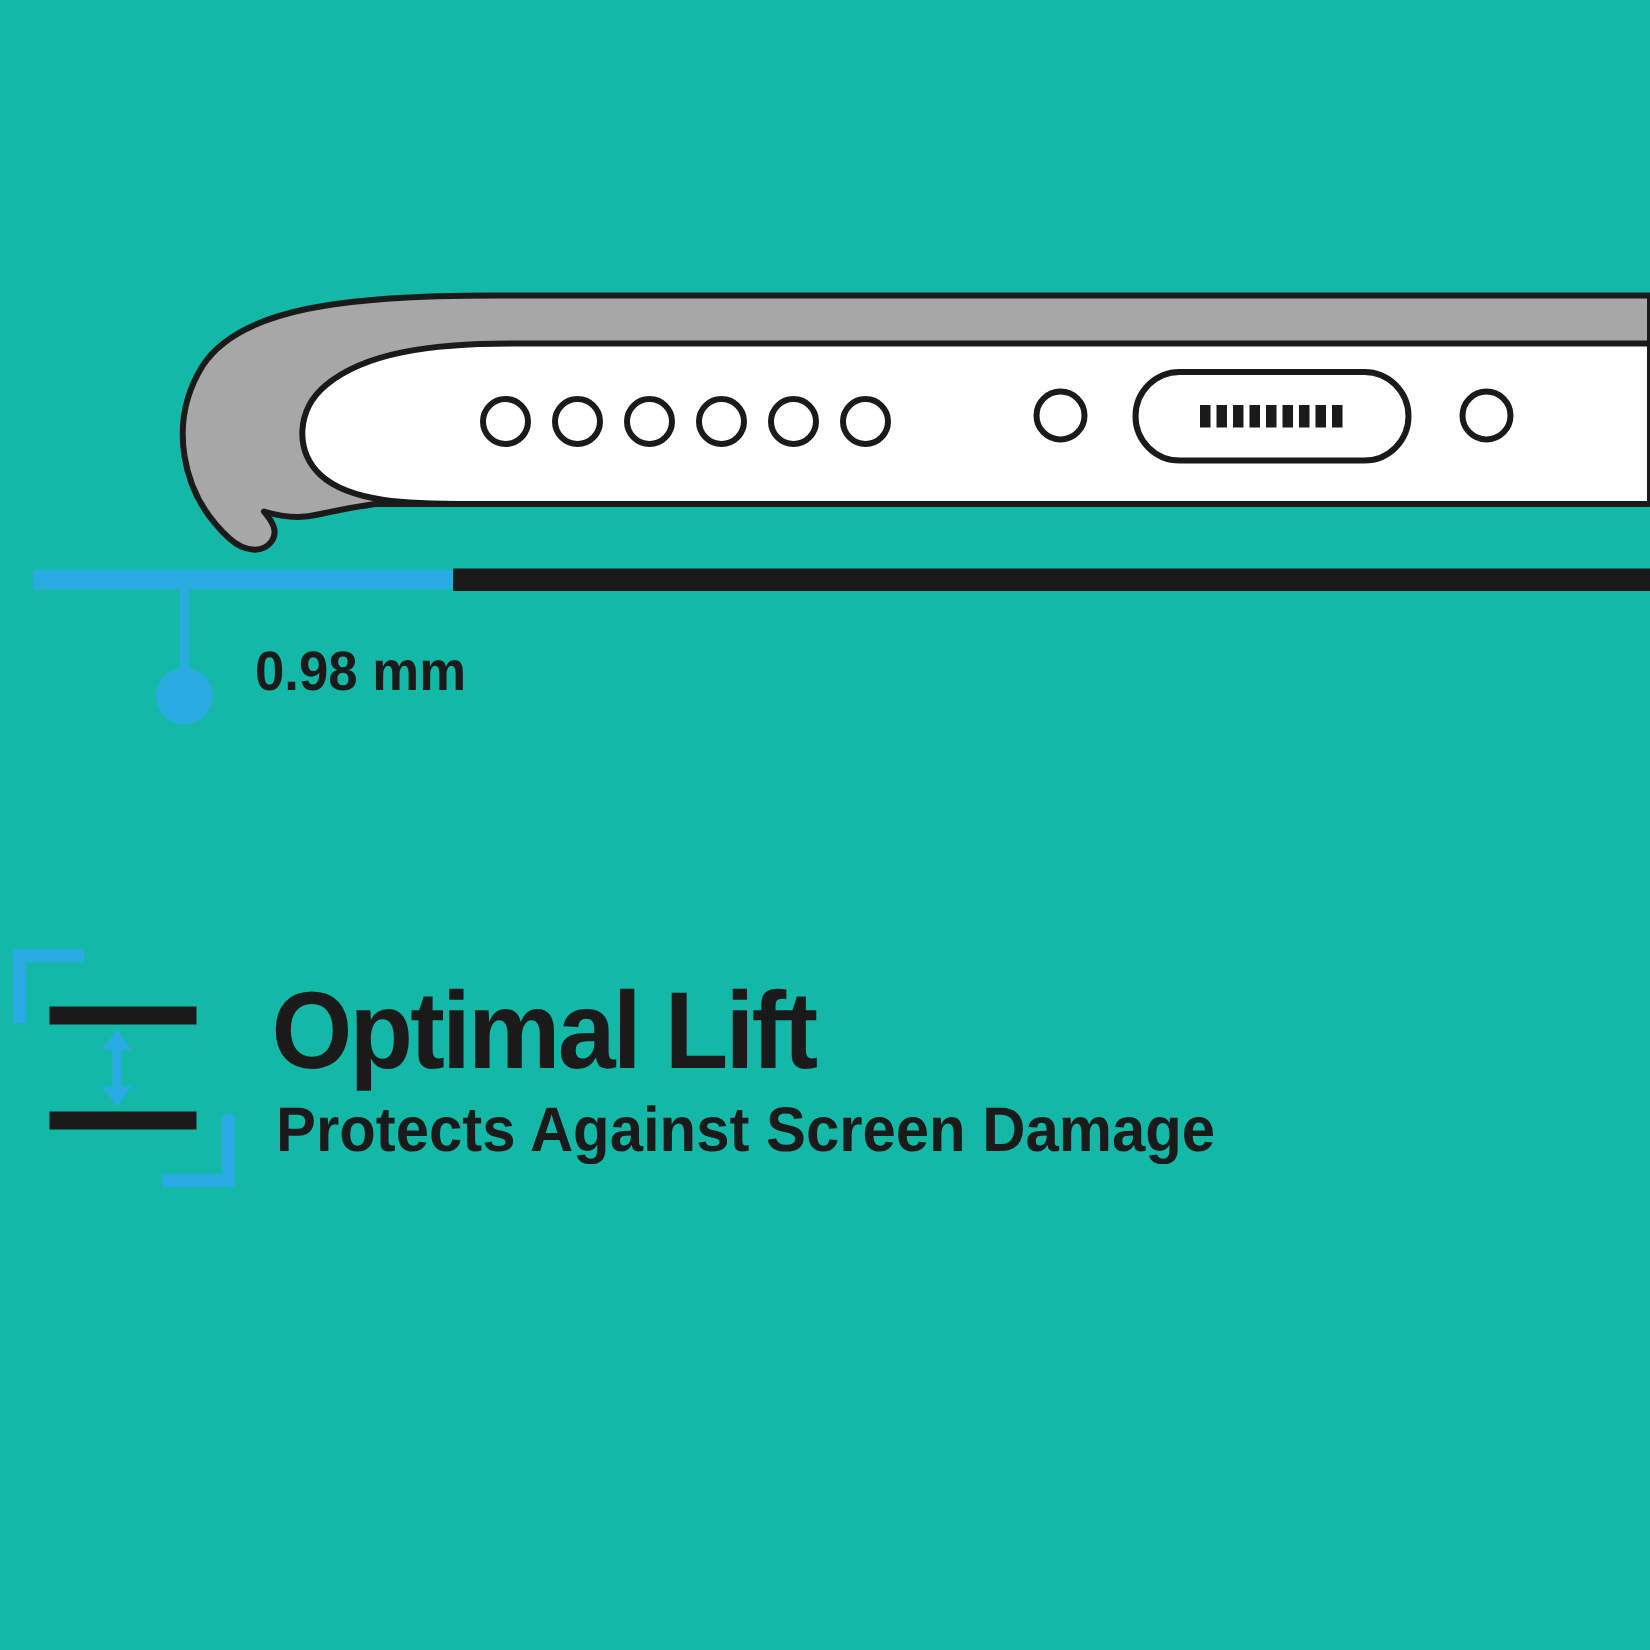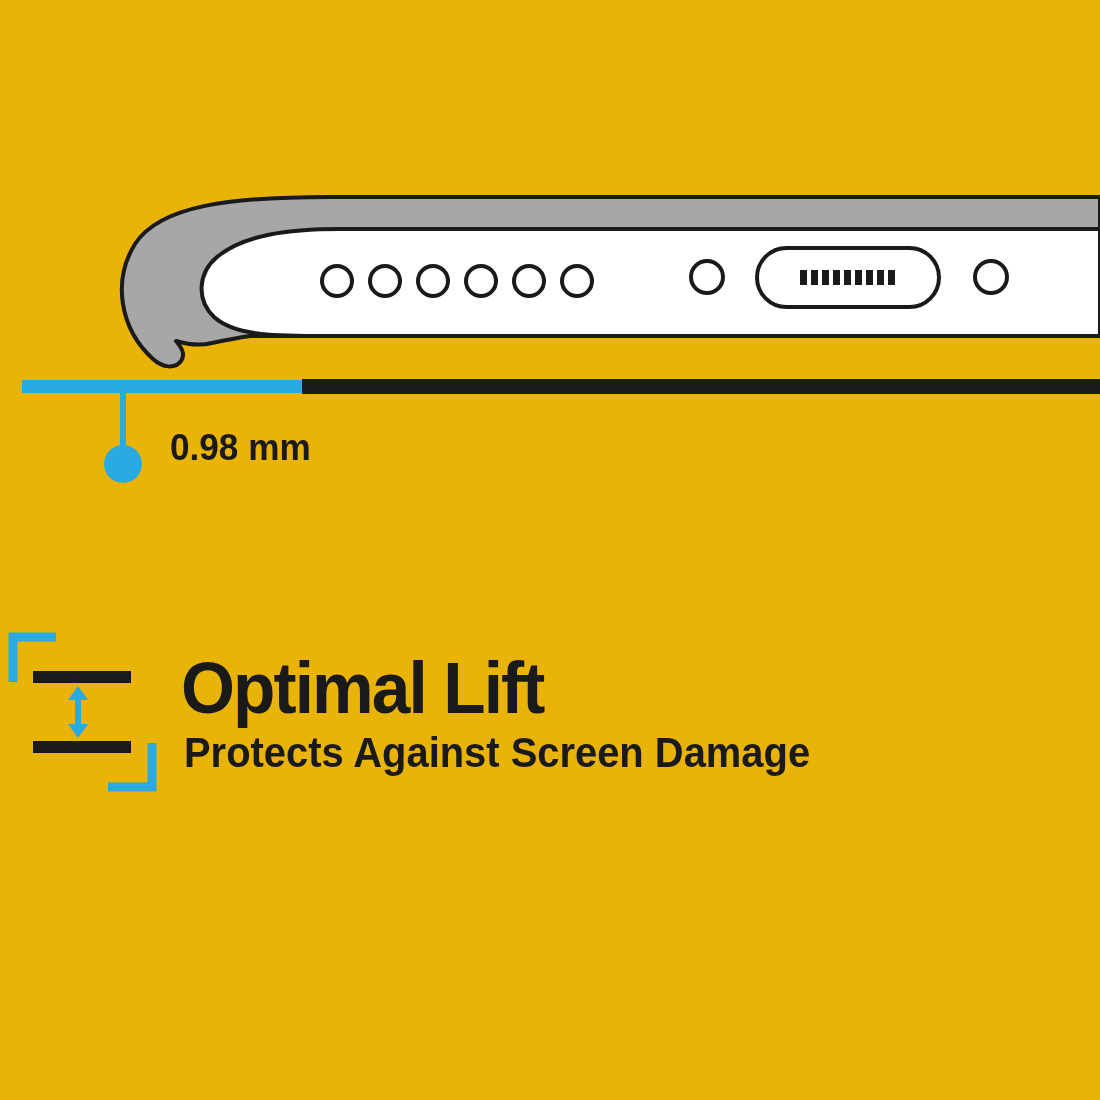--- a/index.html
+++ b/index.html
@@ -1,19 +1,19 @@
 <!DOCTYPE html>
 <html style="--accent-cyan: #29ABE2; --case-gray: #A7A7A7; --ink-black: #1A1A1A; --phone-white: #FFFFFF;"><head>
 <meta charset="utf-8">
 <style>
   html,body{margin:0;padding:0;background:#fff;}
   #canvas{
     position:relative;
     width:1100px;height:1100px;
-    background:#eab308;
+    background:#14b8a6;
     overflow:hidden;
     font-family:"Liberation Sans", sans-serif;
     color:var(--ink-black,#1a1a1a);
     text-align:center;
   }
   svg{position:absolute;left:0;top:0;display:block;}
   .ink-stroke{stroke:var(--ink-black,#1a1a1a);}
   .case-fill{fill:var(--case-gray,#a7a7a7);}
   .white-fill{fill:var(--phone-white,#ffffff);}
   .ink-fill{fill:var(--ink-black,#1a1a1a);}

